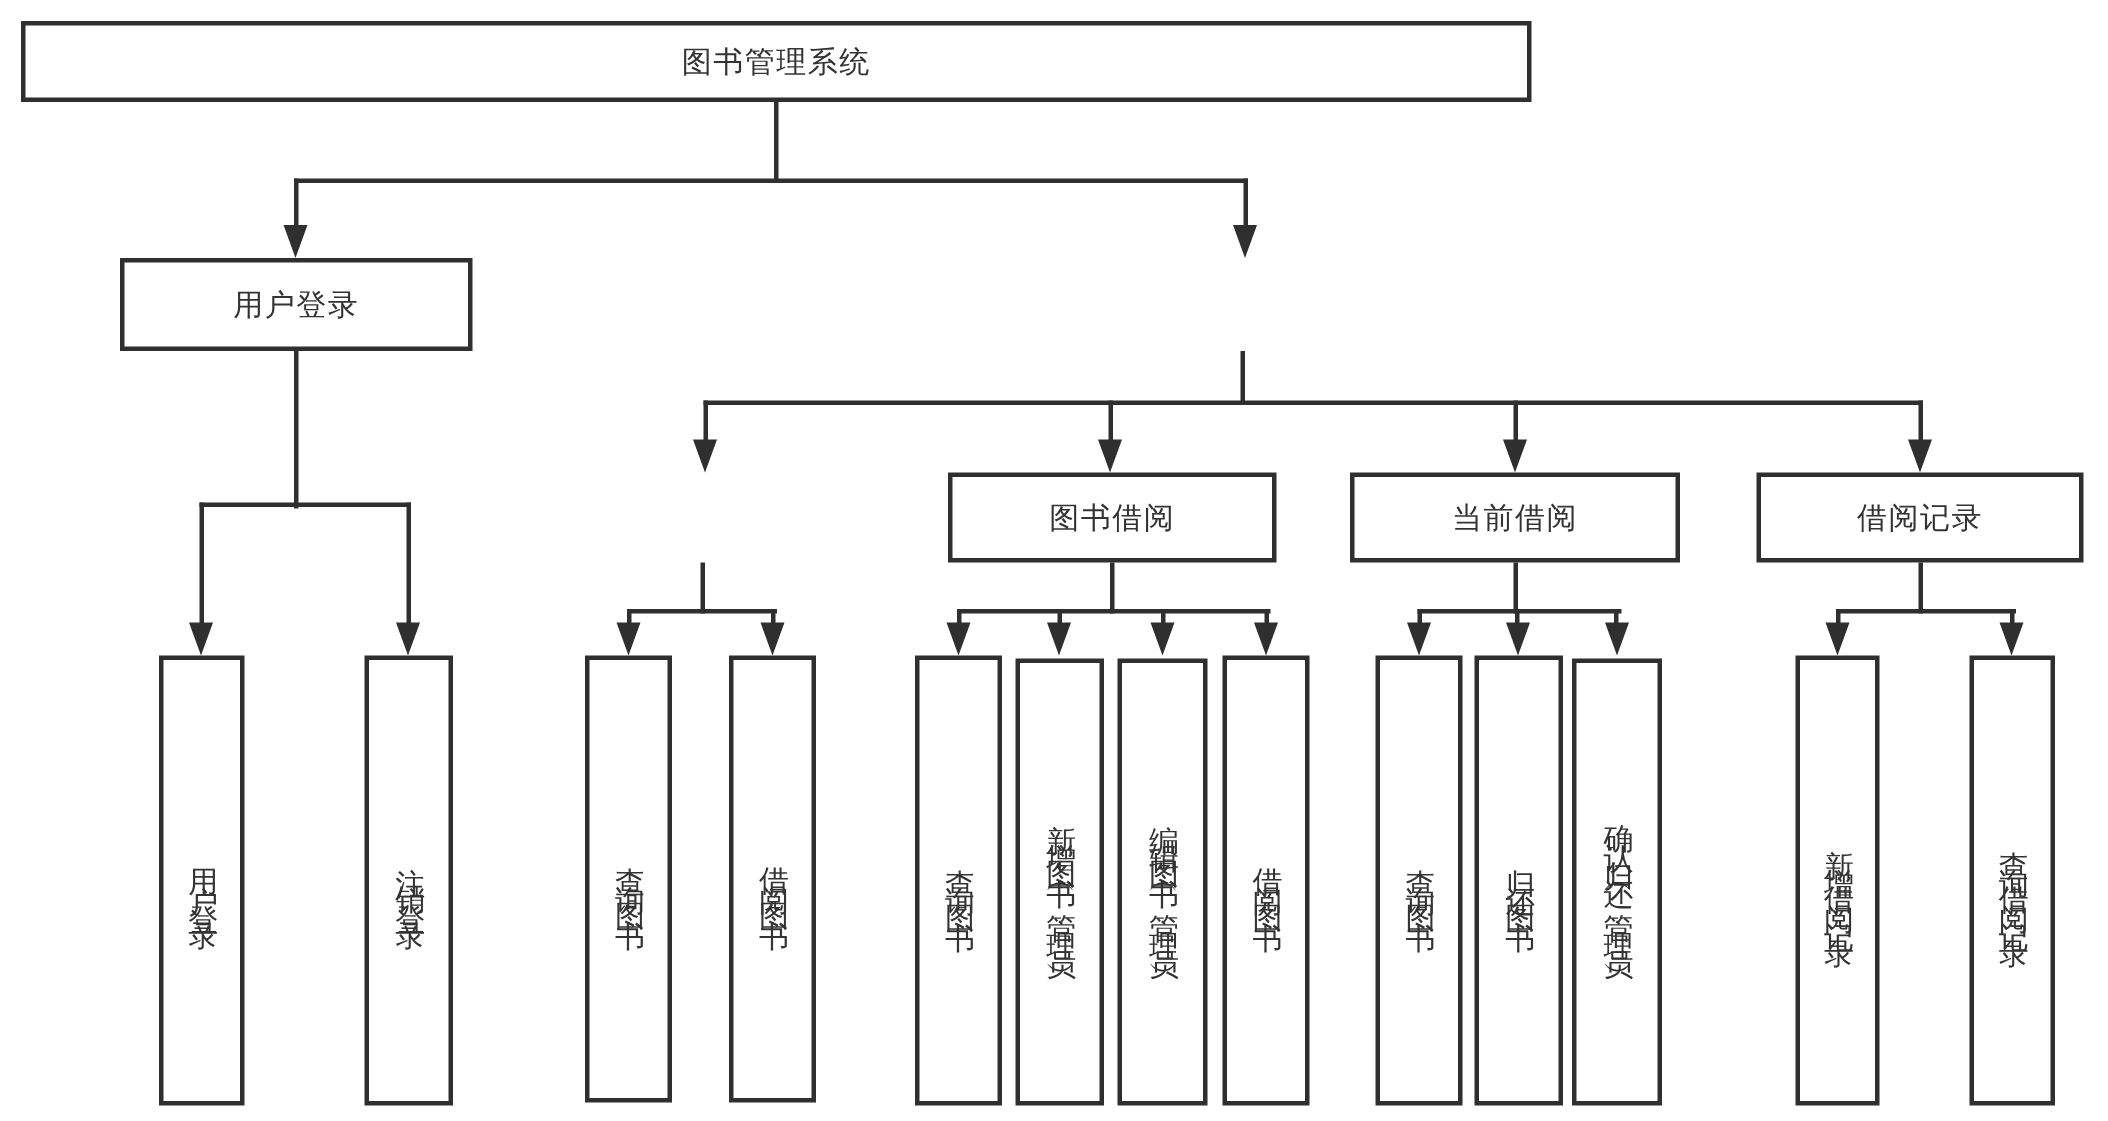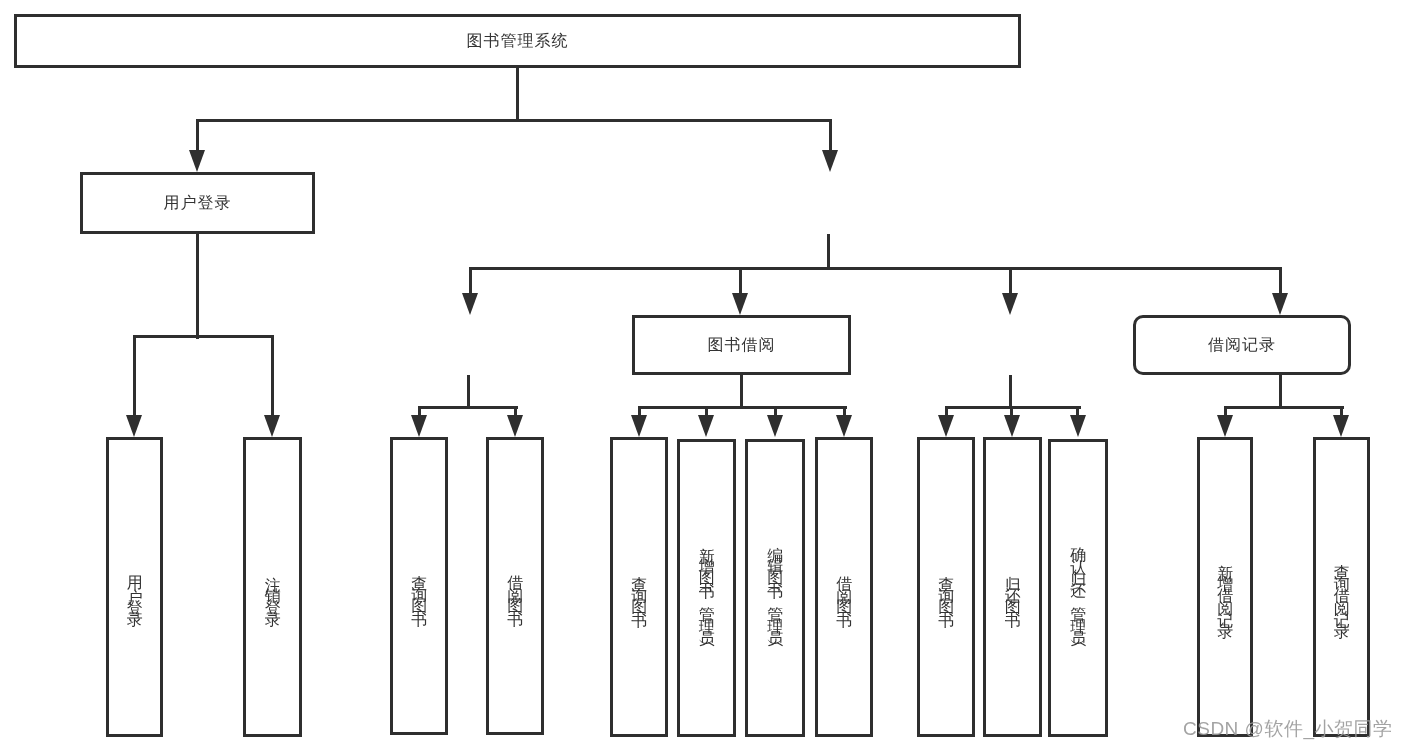--- a/index.html
+++ b/index.html
@@ -10,21 +10,21 @@
   }
   html,body{margin:0;padding:0;background:var(--background);}
   body{font-family:"Liberation Sans","DejaVu Sans",sans-serif;}
   #stage{
     position:relative;width:1405px;height:747px;background:var(--background);
     overflow:hidden;
   }
   .box{
     position:absolute;box-sizing:border-box;border:3px solid var(--line);
     background:#fff;display:flex;align-items:center;justify-content:center;
-    color:var(--text);font-size:16px;letter-spacing:1px;
+    color:var(--text);font-size:20px;letter-spacing:1px;
   }
   .vbox span{
     writing-mode:vertical-rl;text-orientation:mixed;letter-spacing:12px;
     line-height:1.15;
   }
   .hline{position:absolute;height:3px;background:var(--line);}
   .vline{position:absolute;width:3px;background:var(--line);}
   .arrow{
     position:absolute;width:0;height:0;
     border-left:8px solid transparent;border-right:8px solid transparent;
@@ -70,21 +70,24 @@
   <div class="vline" style="left:739px;top:267px;height:28px;"></div>
   <div class="arrow" style="left:732px;top:293px;"></div>
   <div class="vline" style="left:1009px;top:267px;height:28px;"></div>
   <div class="arrow" style="left:1002px;top:293px;"></div>
   <div class="vline" style="left:1279px;top:267px;height:28px;"></div>
   <div class="arrow" style="left:1272px;top:293px;"></div>
 
   <div class="box" style="left:632px;top:315px;width:219px;height:60px;">
     <span>图书借阅</span>
   </div>
-  <div class="box" style="left:1133px;top:315px;width:218px;height:60px;border-radius:10px;">
+  <div class="box" style="left:900px;top:315px;width:220px;height:60px;">
+    <span>当前借阅</span>
+  </div>
+  <div class="box" style="left:1171px;top:315px;width:218px;height:60px;">
     <span>借阅记录</span>
   </div>
 
   <div class="vline" style="left:467px;top:375px;height:34px;"></div>
   <div class="hline" style="left:418px;top:406px;width:100px;"></div>
   <div class="vline" style="left:418px;top:406px;height:11px;"></div>
   <div class="arrow" style="left:411px;top:415px;"></div>
   <div class="vline" style="left:514px;top:406px;height:11px;"></div>
   <div class="arrow" style="left:507px;top:415px;"></div>
 
@@ -152,15 +155,14 @@
     <span>确认归还（管理员）</span>
   </div>
 
   <div class="box vbox" style="left:1197px;top:437px;width:56px;height:300px;">
     <span>新增借阅记录</span>
   </div>
   <div class="box vbox" style="left:1313px;top:437px;width:57px;height:300px;">
     <span>查询借阅记录</span>
   </div>
 
-  <div id="watermark">CSDN @软件_小贺同学</div>
 
 </div>
 
 </body></html>

